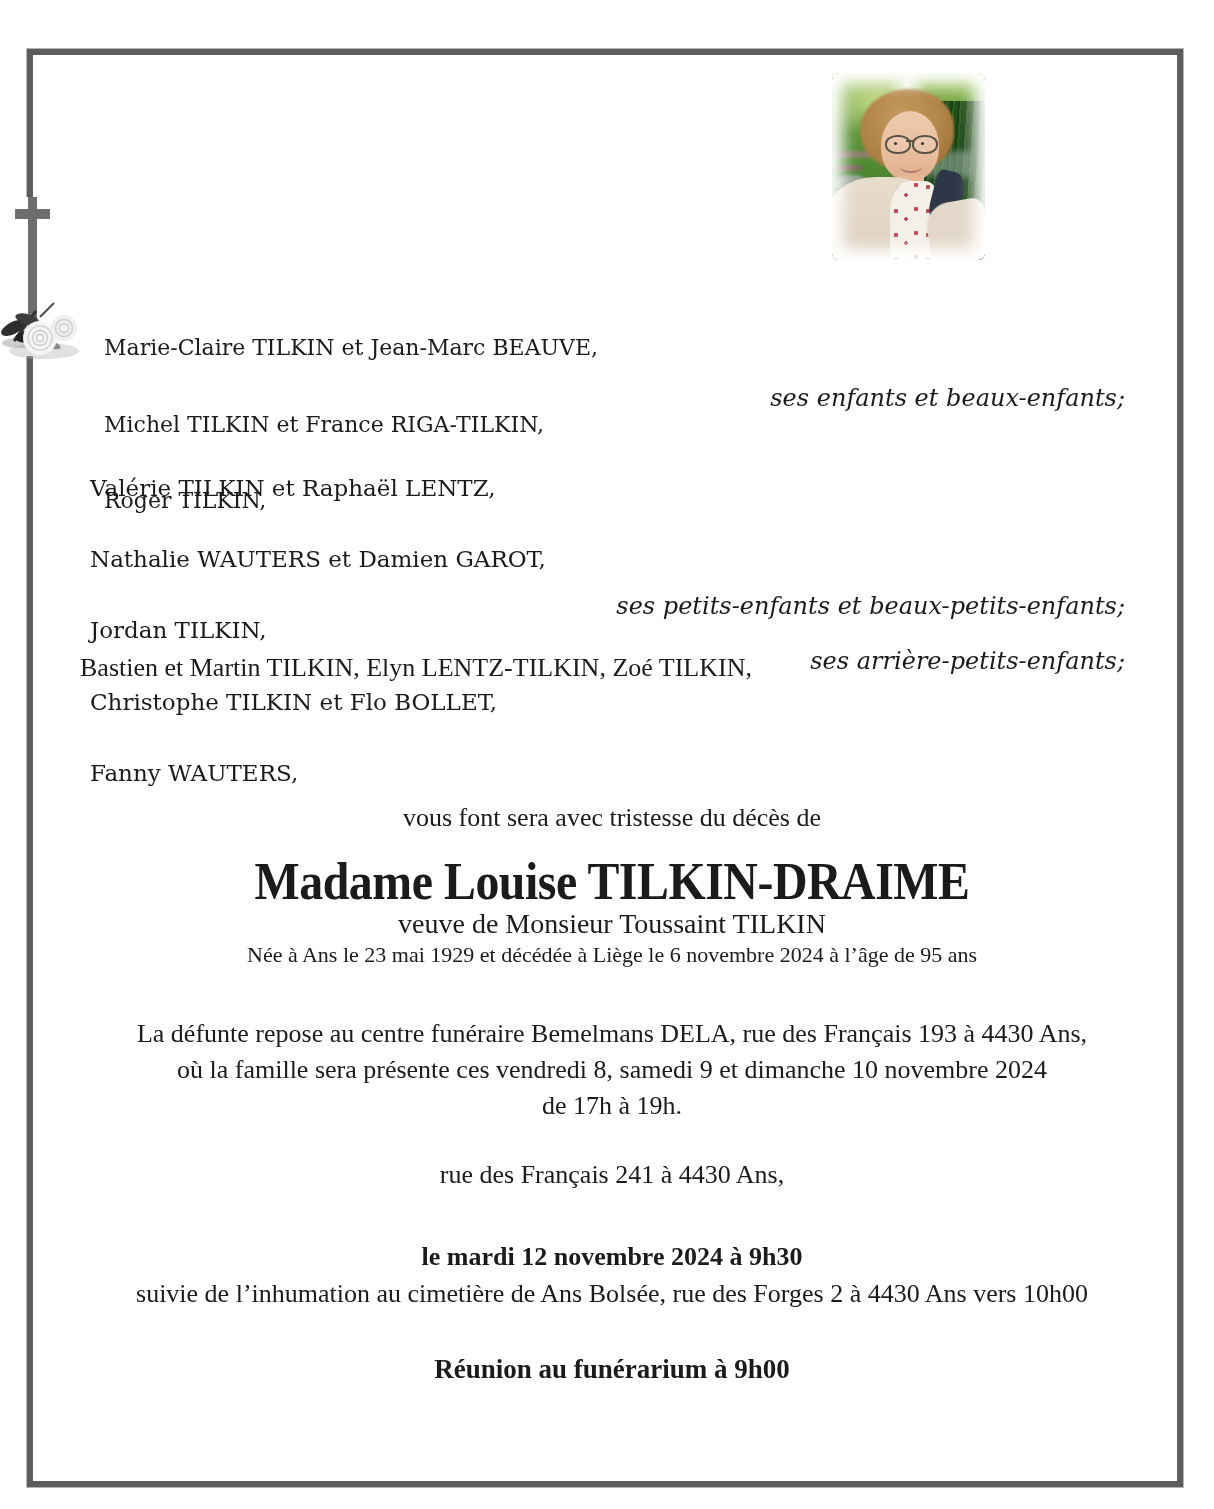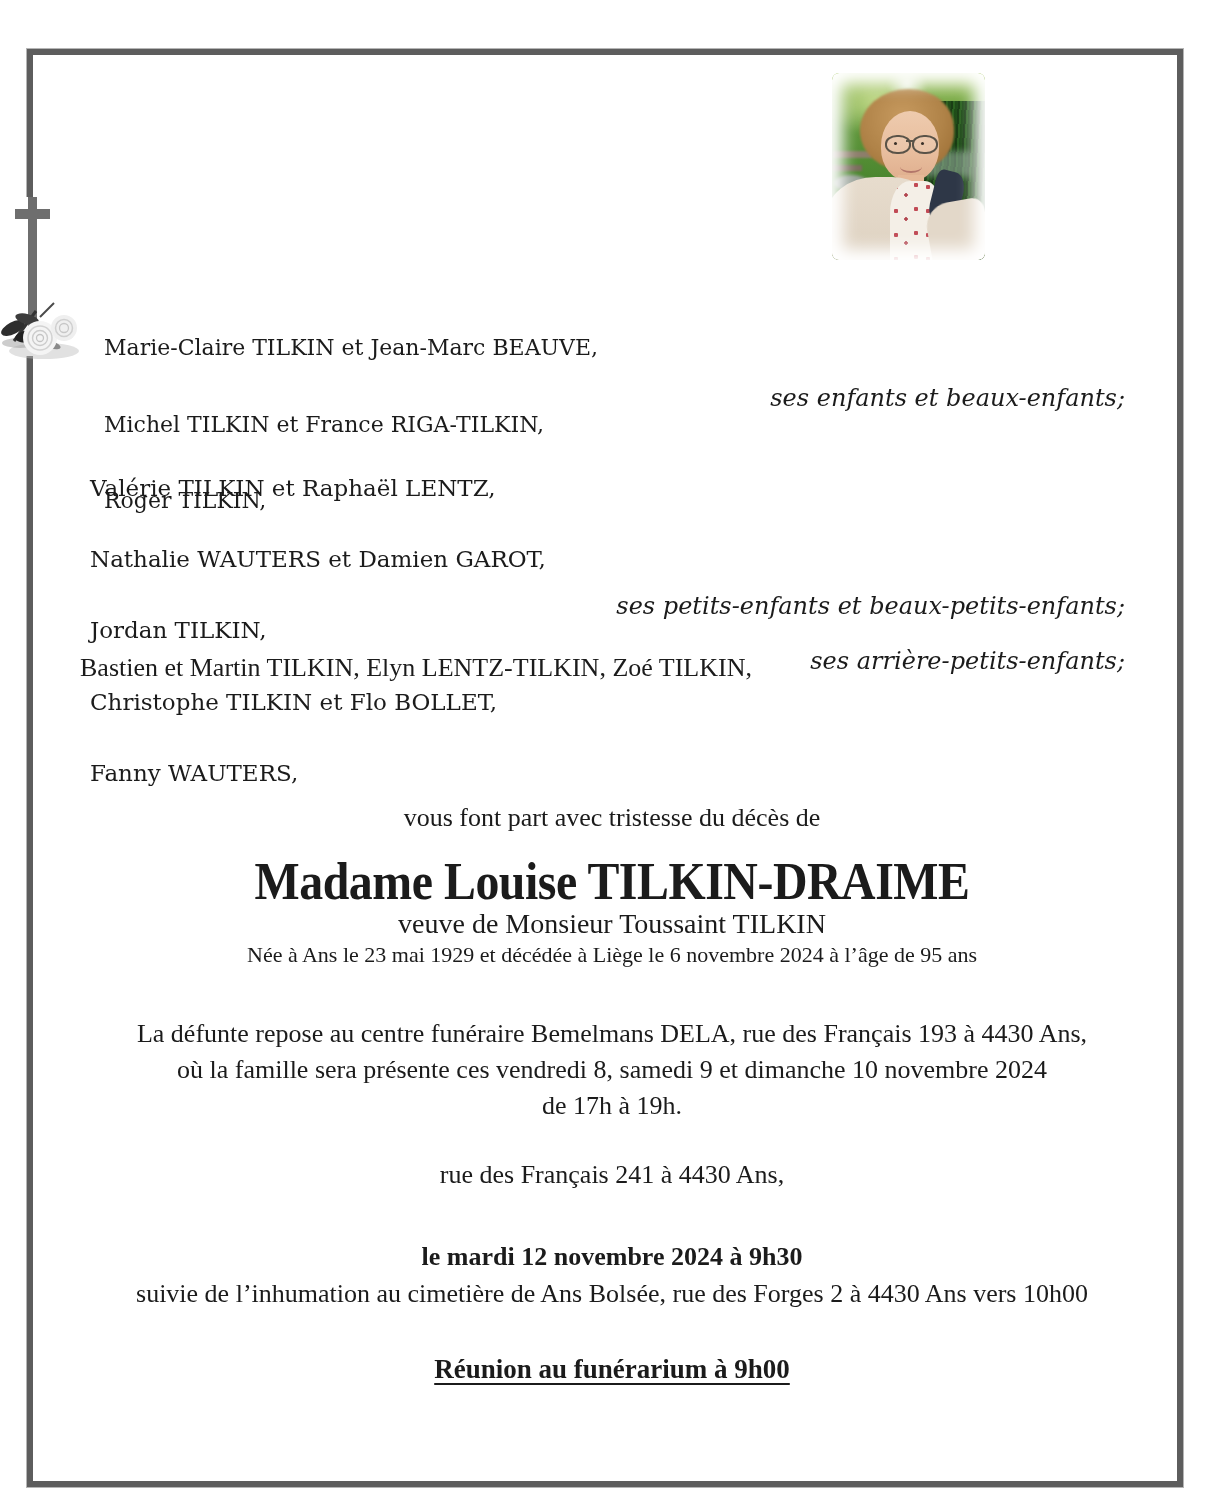--- a/index.html
+++ b/index.html
@@ -69,21 +69,21 @@
   .bastien{left:80px;top:641px;font-size:26px;margin-top:12px;}
   .center{left:48px;width:1128px;text-align:center;white-space:normal;}
   .intro{top:803px;font-size:26px;}
   .title{top:852px;font-size:52px;font-weight:bold;transform:scaleX(.92);letter-spacing:-0.5px;}
   .veuve{top:908px;font-size:28px;}
   .nee{top:942px;font-size:22px;}
   .repose{top:1016px;font-size:26px;line-height:36px;}
   .ceremony{top:1156px;font-size:26px;line-height:37.5px;}
   .bold{font-weight:bold;margin-top:44px;}
   .reunion{top:1354px;font-size:27px;font-weight:bold;}
-  .reunion span{text-decoration:underline;text-underline-offset:5px;text-decoration-thickness:2px;}
+  .reunion span{text-underline-offset:5px;text-decoration-thickness:2px;}
 </style>
 </head>
 <body>
 
 <div id="page">
 
   <div class="frame"></div>
   <div class="border-gap"></div>
 
   <div class="cross">
@@ -150,21 +150,21 @@
     <div>Christophe TILKIN et Flo BOLLET,</div>
     <div>Fanny WAUTERS,</div>
   </div>
 
   <div class="txt caption cap2">ses petits-enfants et beaux-petits-enfants;</div>
 
   <div class="txt bodyfont bastien">Bastien et Martin TILKIN, Elyn LENTZ-TILKIN, Zoé TILKIN,</div>
 
   <div class="txt caption cap3">ses arrière-petits-enfants;</div>
 
-  <div class="txt bodyfont center intro">vous font part avec tristesse du décès de</div>
+  <div class="txt bodyfont center intro">vous font sera avec tristesse du décès de</div>
 
   <div class="txt bodyfont center title">Madame Louise TILKIN-DRAIME</div>
 
   <div class="txt bodyfont center veuve">veuve de Monsieur Toussaint TILKIN</div>
 
   <div class="txt bodyfont center nee">Née à Ans le 23 mai 1929 et décédée à Liège le 6 novembre 2024 à l’âge de 95 ans</div>
 
   <div class="txt bodyfont center repose">
     <div>La défunte repose au centre funéraire Bemelmans DELA, rue des Français 193 à 4430 Ans,</div>
     <div>où la famille sera présente ces vendredi 8, samedi 9 et dimanche 10 novembre 2024</div>

